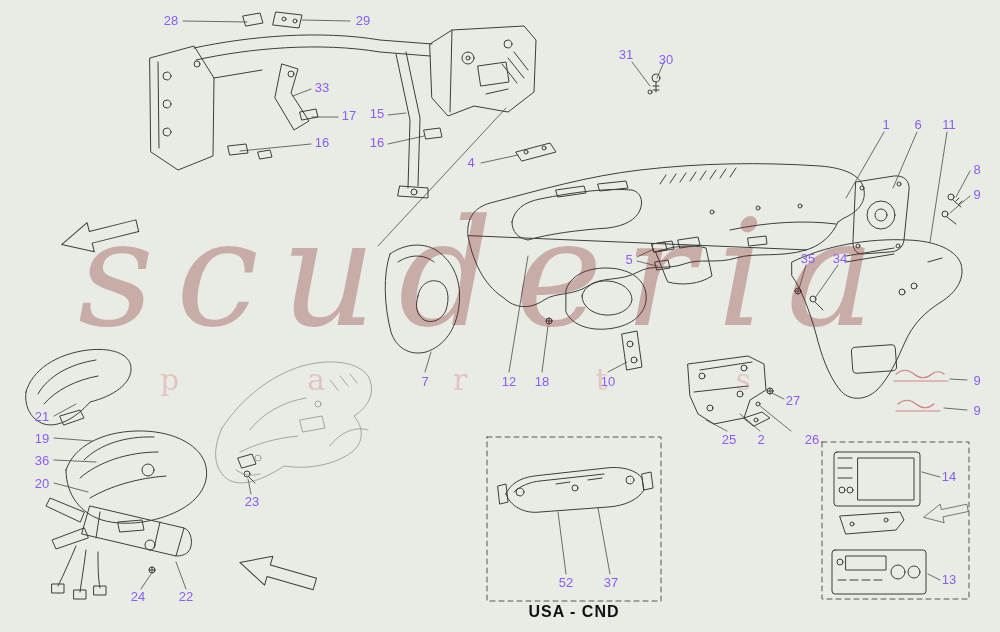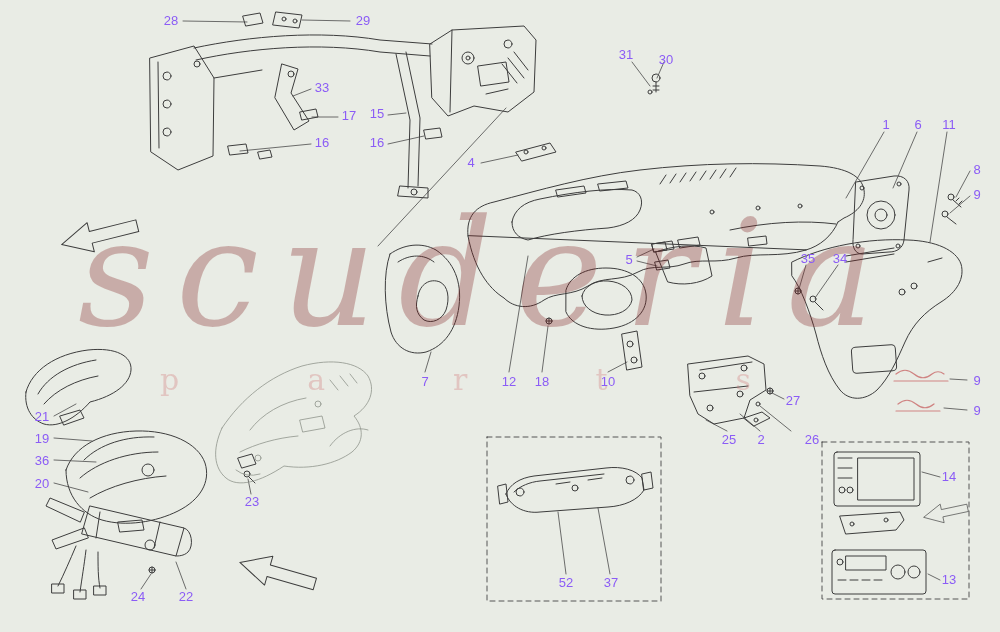--- a/index.html
+++ b/index.html
@@ -292,20 +292,21 @@
       <path d="M896,374 c6,-5 12,-5 18,0 c6,5 12,5 18,0 c4,-3 8,-3 12,0"></path>
       <path d="M894,381 l54,0"></path>
       <path d="M898,404 c6,-5 12,-5 18,0 c6,5 12,5 18,0"></path>
       <path d="M896,411 l44,0"></path>
     </g>
   </svg>
 
   <div class="watermark-word" style="color: #7f1d1d;">scuderia</div>
   <div class="watermark-letters" style="color: rgb(207, 111, 111);">parts</div>
 
+  <div class="region-label">USA - CND</div>
 
   <div id="callout-layer">
       <div class="callout" style="left: 171px; top: 20px;">28</div>
       <div class="callout" style="left: 363px; top: 20px;">29</div>
       <div class="callout" style="left: 322px; top: 87px;">33</div>
       <div class="callout" style="left: 349px; top: 115px;">17</div>
       <div class="callout" style="left: 322px; top: 142px;">16</div>
       <div class="callout" style="left: 377px; top: 113px;">15</div>
       <div class="callout" style="left: 377px; top: 142px;">16</div>
       <div class="callout" style="left: 471px; top: 162px;">4</div>

